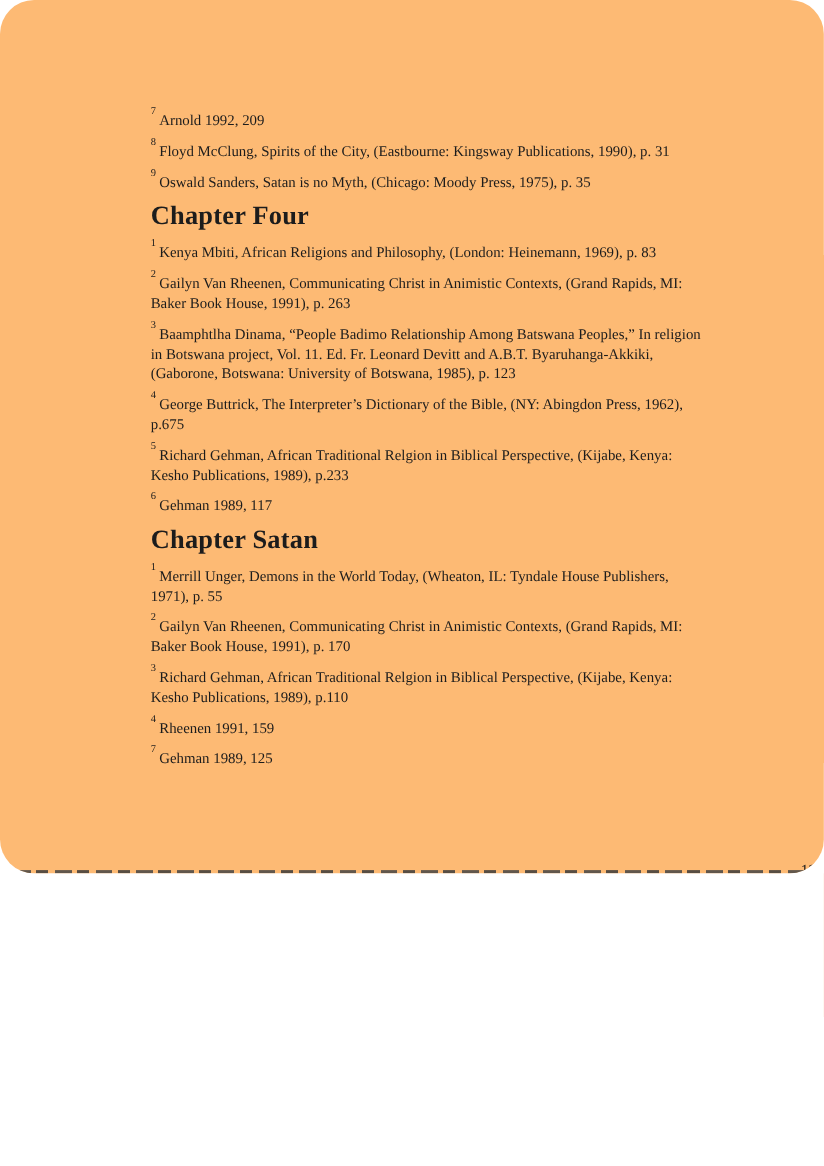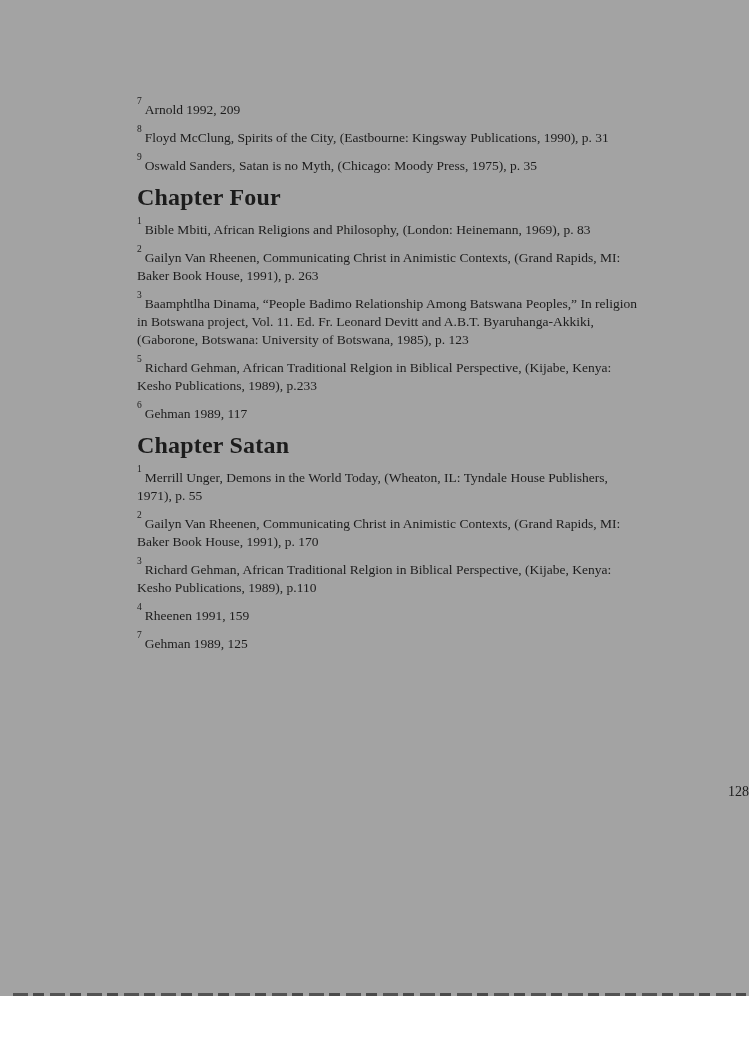--- a/index.html
+++ b/index.html
@@ -3,25 +3,26 @@
 <meta charset="utf-8">
 <style>
   html, body {
     margin: 0;
     padding: 0;
     background: #ffffff;
   }
   .page {
     position: relative;
     width: 749px;
-    height: 996px;
-    background: #a3a3a3;
+    height: 794px;
+    background: #fdba74;
     overflow: hidden;
     font-family: "Liberation Serif", "DejaVu Serif", serif;
     color: #1c1c1c;
+    border-radius: 31px;
   }
   .content {
     position: absolute;
     left: 137px;
     top: 101px;
     width: 508px;
   }
   .note {
     font-size: 13.5px;
     line-height: 18px;
@@ -69,23 +70,24 @@
 </style>
 </head>
 <body>
 
 <div class="page">
   <div class="content" id="sections-root">
       <p class="note"><sup>7</sup><span class="">Arnold 1992, 209</span></p>
       <p class="note"><sup>8</sup><span class="">Floyd McClung, </span><span class="italic">Spirits of the City,</span><span class=""> (Eastbourne: Kingsway Publications, 1990), p. 31</span></p>
       <p class="note"><sup>9</sup><span class="">Oswald Sanders, </span><span class="italic">Satan is no Myth,</span><span class=""> (Chicago: Moody Press, 1975), p. 35</span></p>
       <h2 class="chapter-heading">Chapter Four</h2>
-      <p class="note"><sup>1</sup><span class="">Bible Mbiti, </span><span class="italic">African Religions and Philosophy,</span><span class=""> (London: Heinemann, 1969), p. 83</span></p>
+      <p class="note"><sup>1</sup><span class="">Kenya Mbiti, </span><span class="italic">African Religions and Philosophy,</span><span class=""> (London: Heinemann, 1969), p. 83</span></p>
       <p class="note"><sup>2</sup><span class="">Gailyn Van Rheenen, </span><span class="italic">Communicating Christ in Animistic Contexts,</span><span class=""> (Grand Rapids, MI: Baker Book House, 1991), p. 263</span></p>
       <p class="note"><sup>3</sup><span class="">Baamphtlha Dinama, “People Badimo Relationship Among Batswana Peoples,” In religion in Botswana project, Vol. 11. Ed. Fr. Leonard Devitt and A.B.T. Byaruhanga-Akkiki, (Gaborone, Botswana: University of Botswana, 1985), p. 123</span></p>
+      <p class="note"><sup>4</sup><span class="">George Buttrick, The Interpreter’s Dictionary of the Bible, (NY: Abingdon Press, 1962), p.675</span></p>
       <p class="note"><sup>5</sup><span class="">Richard Gehman, African Traditional Relgion in Biblical Perspective, (Kijabe, Kenya: Kesho Publications, 1989), p.233</span></p>
       <p class="note"><sup>6</sup><span class="">Gehman 1989, 117</span></p>
       <h2 class="chapter-heading">Chapter Satan</h2>
       <p class="note"><sup>1</sup><span class="">Merrill Unger, </span><span class="italic">Demons in the World Today,</span><span class=""> (Wheaton, IL: Tyndale House Publishers, 1971), p. 55</span></p>
       <p class="note"><sup>2</sup><span class="">Gailyn Van Rheenen, </span><span class="italic">Communicating Christ in Animistic Contexts,</span><span class=""> (Grand Rapids, MI: Baker Book House, 1991), p. 170</span></p>
       <p class="note"><sup>3</sup><span class="">Richard Gehman, African Traditional Relgion in Biblical Perspective, (Kijabe, Kenya: Kesho Publications, 1989), p.110</span></p>
       <p class="note"><sup>4</sup><span class="">Rheenen 1991, 159</span></p>
       <p class="note"><sup>7</sup><span class="">Gehman 1989, 125</span></p>
     </div>
   <div class="page-number">128</div>

